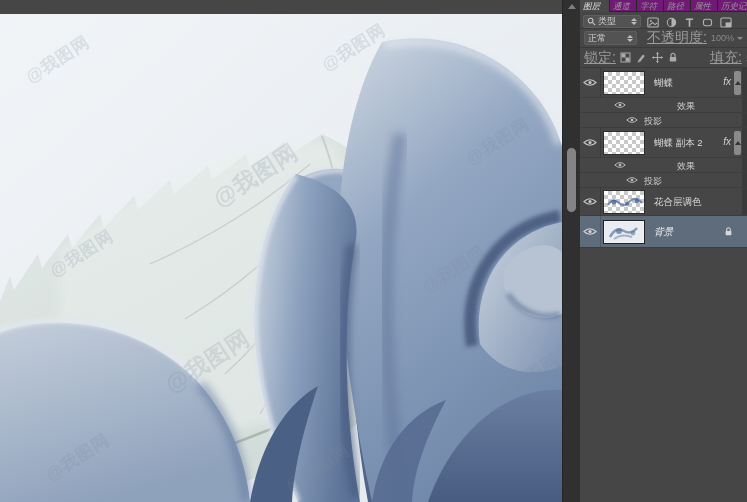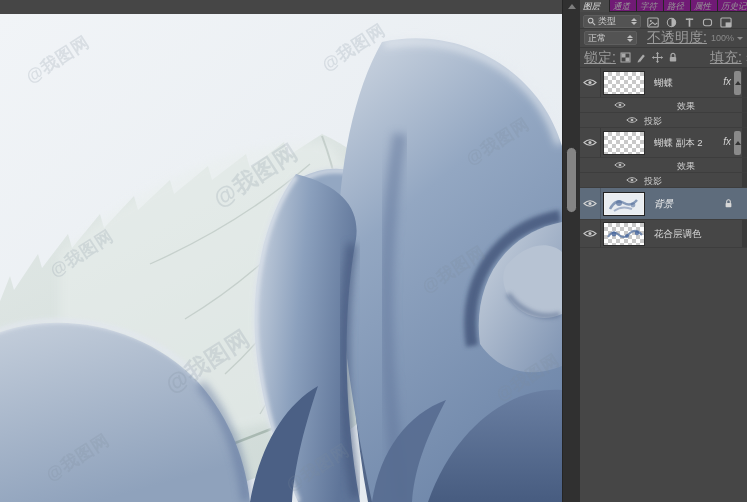--- a/index.html
+++ b/index.html
@@ -358,20 +358,39 @@
         <div class="eyecol">
             <svg width="12" height="8" viewBox="0 0 15 9">
               <path d="M1 4.5 Q7.5 -1.5 14 4.5 Q7.5 10.5 1 4.5 Z" fill="none" stroke="#bdbdbd" stroke-width="1.2"></path>
               <circle cx="7.5" cy="4.5" r="1.7" fill="#bdbdbd"></circle>
             </svg>
           </div>
         <span class="rowname">投影</span>
         <div class="right-strip"></div>
       </div>
 
+      <div class="lrow row-hua">
+        <div class="eyecol">
+            <svg width="14" height="9" viewBox="0 0 15 9">
+              <path d="M1 4.5 Q7.5 -1.5 14 4.5 Q7.5 10.5 1 4.5 Z" fill="none" stroke="#c8c8c8" stroke-width="1.1"></path>
+              <circle cx="7.5" cy="4.5" r="1.7" fill="#c8c8c8"></circle>
+            </svg>
+          </div>
+        <div class="thumb checker">
+          <svg width="42" height="24" viewBox="0 0 42 24">
+            <path d="M4 14 Q9 6 15 12 Q20 17 26 10 Q32 5 38 12" fill="none" stroke="#5b77a4" stroke-width="2" opacity="0.8"></path>
+            <circle cx="10" cy="11" r="2.4" fill="#43639a" opacity="0.8"></circle>
+              <circle cx="23" cy="13" r="2" fill="#43639a" opacity="0.7"></circle>
+              <circle cx="33" cy="10" r="2.2" fill="#43639a" opacity="0.8"></circle>
+          </svg>
+        </div>
+        <span class="rowname">花合层调色</span>
+        <div class="right-strip"></div>
+      </div>
+
       <div class="lrow row-bg">
         <div class="eyecol">
             <svg width="14" height="9" viewBox="0 0 15 9">
               <path d="M1 4.5 Q7.5 -1.5 14 4.5 Q7.5 10.5 1 4.5 Z" fill="none" stroke="#d6d6d6" stroke-width="1.1"></path>
               <circle cx="7.5" cy="4.5" r="1.7" fill="#d6d6d6"></circle>
             </svg>
           </div>
         <div class="thumb">
           <svg width="40" height="22" viewBox="0 0 40 22">
             <rect width="40" height="22" fill="#e9edf1"></rect>
@@ -381,37 +400,18 @@
               <circle cx="29" cy="12" r="2.4" fill="#5c76a0" opacity="0.6"></circle>
           </svg>
         </div>
         <span class="rowname">背景</span>
         <svg class="lockbadge" width="9" height="11" viewBox="0 0 10 11">
           <path d="M3 5 V3.4 a2 2 0 0 1 4 0 V5" fill="none" stroke="#d8d8d8" stroke-width="1.2"></path>
           <rect x="1.8" y="5" width="6.4" height="4.6" rx="0.8" fill="#d8d8d8"></rect>
         </svg>
       </div>
 
-      <div class="lrow row-hua">
-        <div class="eyecol">
-            <svg width="14" height="9" viewBox="0 0 15 9">
-              <path d="M1 4.5 Q7.5 -1.5 14 4.5 Q7.5 10.5 1 4.5 Z" fill="none" stroke="#c8c8c8" stroke-width="1.1"></path>
-              <circle cx="7.5" cy="4.5" r="1.7" fill="#c8c8c8"></circle>
-            </svg>
-          </div>
-        <div class="thumb checker">
-          <svg width="42" height="24" viewBox="0 0 42 24">
-            <path d="M4 14 Q9 6 15 12 Q20 17 26 10 Q32 5 38 12" fill="none" stroke="#5b77a4" stroke-width="2" opacity="0.8"></path>
-            <circle cx="10" cy="11" r="2.4" fill="#43639a" opacity="0.8"></circle>
-              <circle cx="23" cy="13" r="2" fill="#43639a" opacity="0.7"></circle>
-              <circle cx="33" cy="10" r="2.2" fill="#43639a" opacity="0.8"></circle>
-          </svg>
-        </div>
-        <span class="rowname">花合层调色</span>
-        <div class="right-strip"></div>
-      </div>
-
     </div>
 
     <div class="empty"></div>
   </div>
 
 </div>
 
 </body></html>

